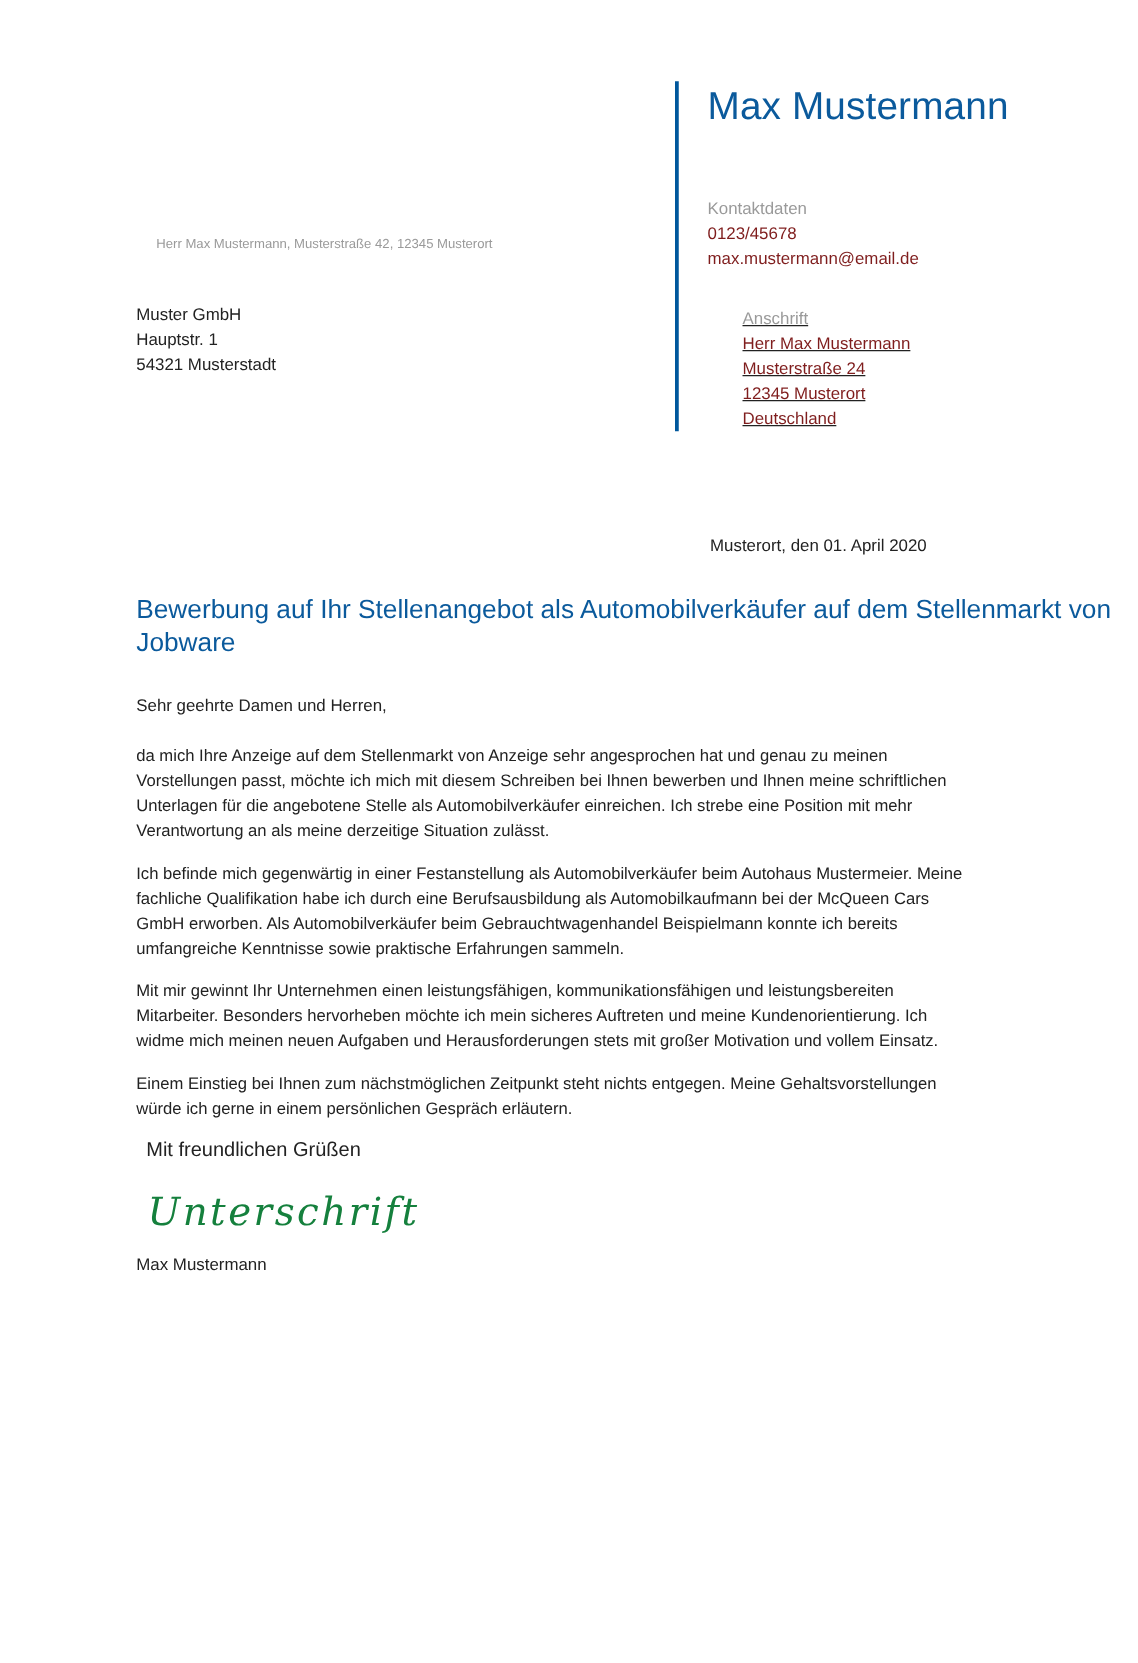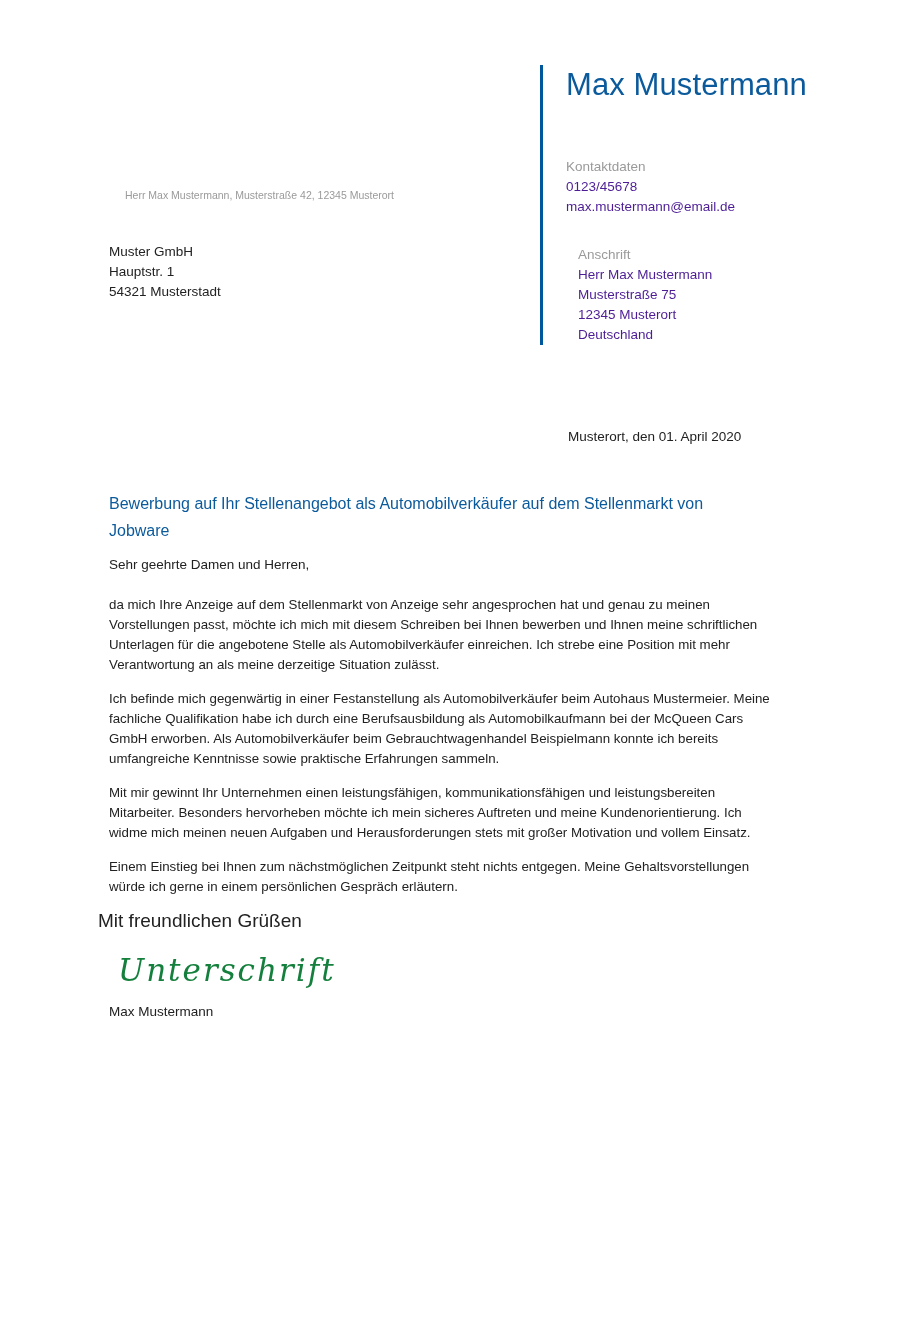--- a/index.html
+++ b/index.html
@@ -45,25 +45,25 @@
     }
     .section-label {
       font-size: 13.5px;
       line-height: 20px;
       color: #9a9a9a;
       white-space: nowrap;
     }
     .side-line {
       font-size: 13.5px;
       line-height: 20px;
-      color: #4c1d95;
+      color: #7f1d1d;
       white-space: nowrap;
     }
     .contact-block { left: 566px; top: 157px; }
-    .address-block { left: 578px; top: 245px; }
+    .address-block { left: 594px; top: 245px; text-decoration: underline; }
 
     
     .return-address {
       left: 109px;
       top: 188px;
       font-size: 10.5px;
       line-height: 14px;
       color: #9a9a9a;
       white-space: nowrap;
       margin-left: 16px;
@@ -77,24 +77,23 @@
       font-size: 13.5px;
       line-height: 20px;
       color: #222222;
       white-space: nowrap;
     }
 
     .subject {
       left: 109px;
       top: 474px;
       width: 730px;
-      font-size: 16px;
+      font-size: 21px;
       line-height: 27px;
       color: #0b5a9c;
-      margin-top: 16px;
     }
     .subject span { display: block; white-space: nowrap; }
 
     .salutation {
       left: 109px;
       top: 555px;
       font-size: 13.5px;
       line-height: 20px;
       white-space: nowrap;
     }
@@ -107,23 +106,23 @@
       line-height: 20px;
       color: #222222;
     }
     .para span { display: block; white-space: nowrap; }
     .p1 { top: 595px; }
     .p2 { top: 689px; }
     .p3 { top: 783px; }
     .p4 { top: 857px; }
 
     .closing {
-      left: 98px;
+      left: 117px;
       top: 911px;
-      font-size: 19px;
+      font-size: 16px;
       line-height: 20px;
       white-space: nowrap;
     }
     .signature {
       left: 118px;
       top: 948px;
       font-family: "DejaVu Serif", serif;
       font-style: italic;
       font-size: 31px;
       line-height: 44px;
@@ -151,21 +150,21 @@
 
   <div class="abs contact-block">
     <div class="section-label">Kontaktdaten</div>
     <div class="side-line">0123/45678</div>
     <div class="side-line">max.mustermann@email.de</div>
   </div>
 
   <div class="abs address-block">
     <div class="section-label">Anschrift</div>
     <div class="side-line">Herr Max Mustermann</div>
-    <div class="side-line">Musterstraße 75</div>
+    <div class="side-line">Musterstraße 24</div>
     <div class="side-line">12345 Musterort</div>
     <div class="side-line">Deutschland</div>
   </div>
 
   <div class="abs return-address">Herr Max Mustermann, Musterstraße 42, 12345 Musterort</div>
 
   <div class="abs recipient">
     <div class="side-line">Muster GmbH</div>
     <div class="side-line">Hauptstr. 1</div>
     <div class="side-line">54321 Musterstadt</div>

